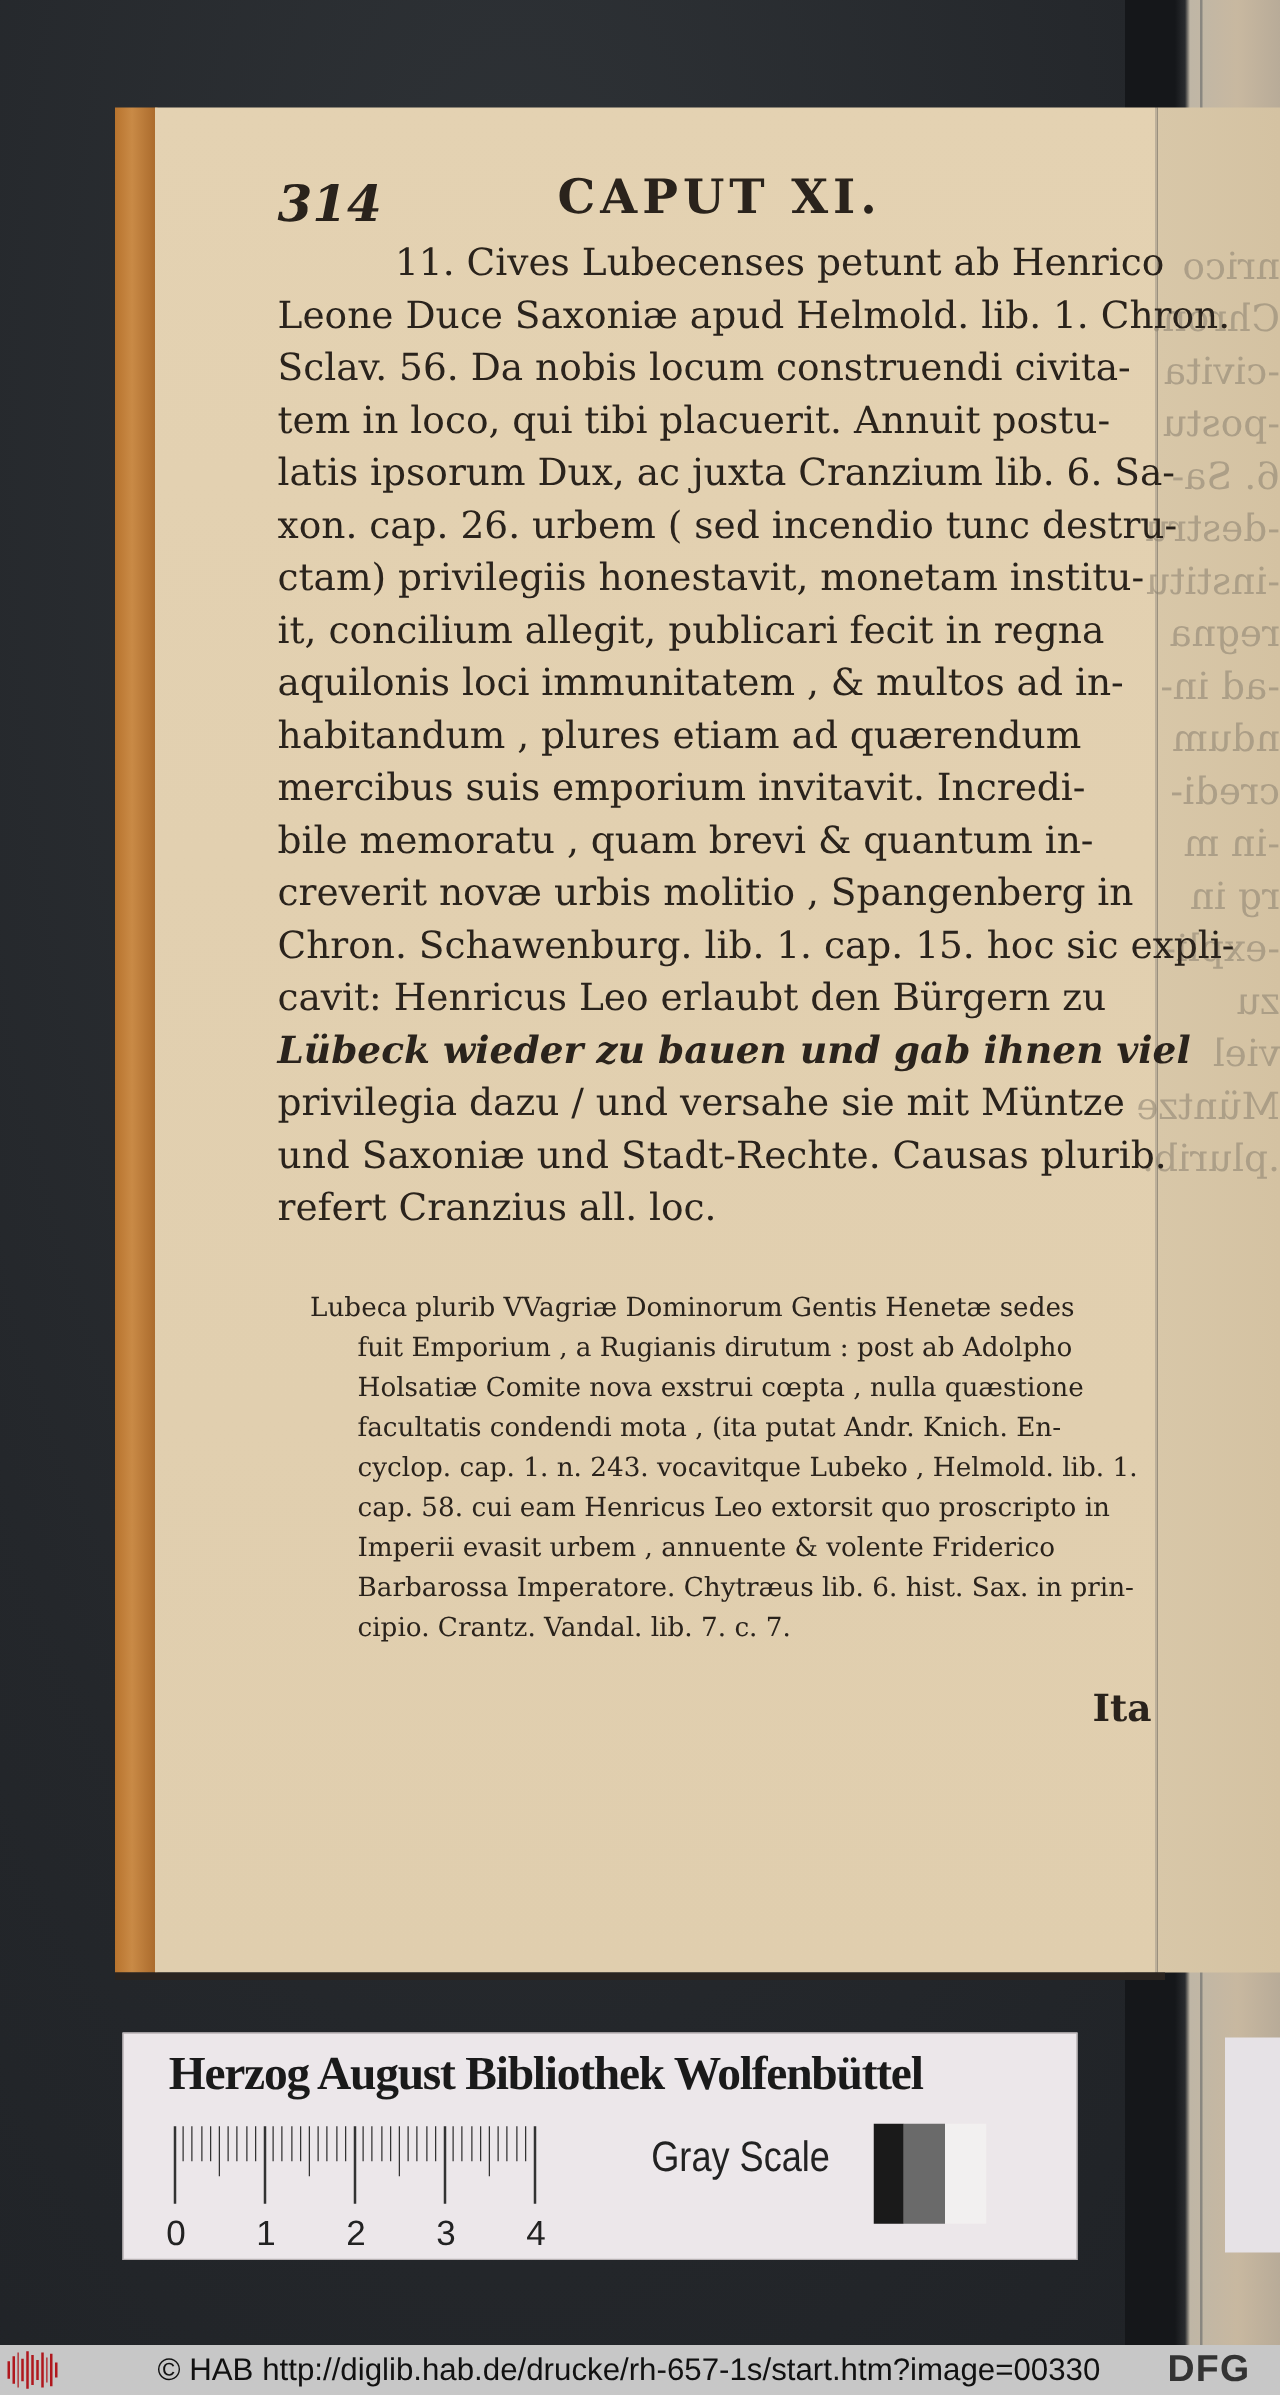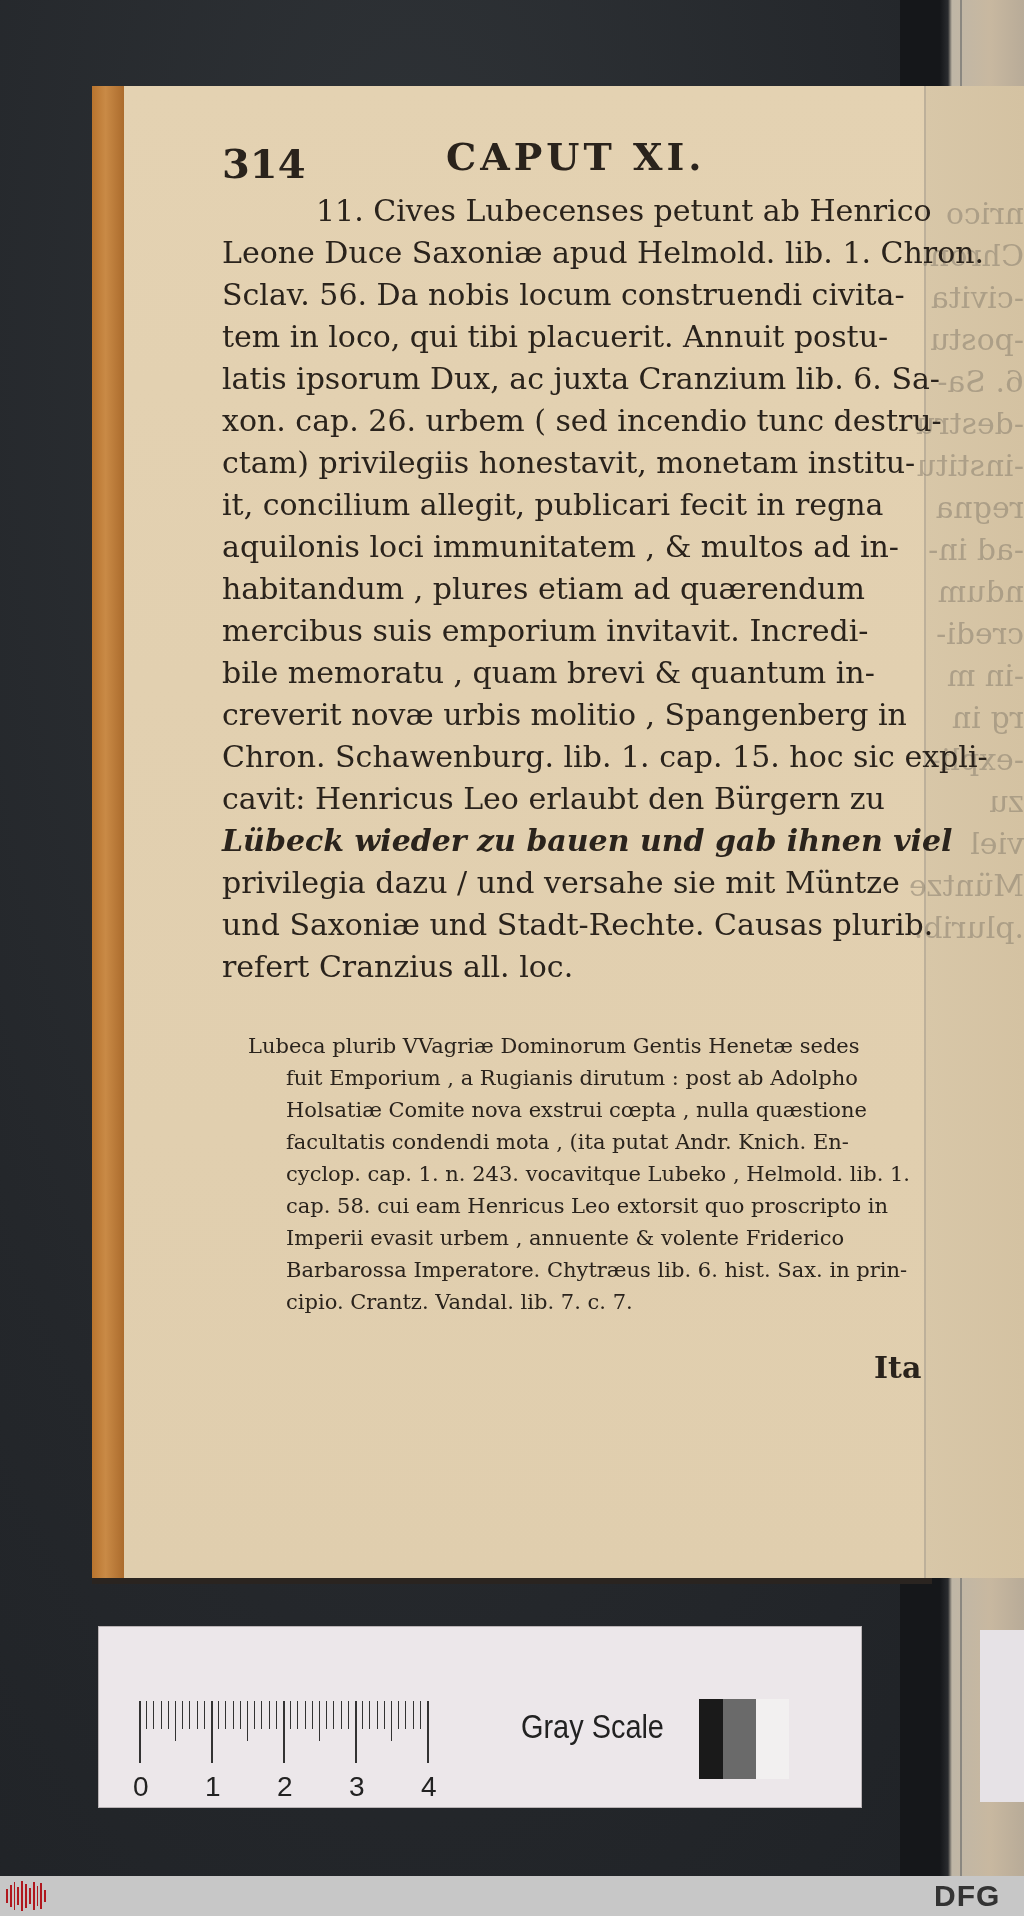--- a/index.html
+++ b/index.html
@@ -12,21 +12,21 @@
   .page-edge{position:absolute;left:92px;top:86px;width:34px;height:1492px;
      background:linear-gradient(90deg,#b8742e,#c98a46 40%,#a8682a);}
   .page{position:absolute;left:124px;top:86px;width:800px;height:1492px;
      background:linear-gradient(180deg,#e4d2b2 0%,#e2d0b0 40%,#e0ceae 100%);}
   .page-bottom{position:absolute;left:92px;top:1578px;width:840px;height:6px;background:#2a2420;}
   .gutter{position:absolute;left:924px;top:86px;width:2px;height:1492px;background:#bdb09a;}
   .ghost-page{position:absolute;left:926px;top:86px;width:98px;height:1492px;
      background:linear-gradient(90deg,#d8c7a8,#d4c2a2);}
   .ghost-text{position:absolute;left:940px;color:#8b8170;font-size:30px;white-space:nowrap;opacity:.55;transform:scaleX(-1);transform-origin:left;}
   .text{color:#2a231c;}
-  .folio{position:absolute;left:222px;top:140px;font-size:40px;font-weight:bold;}
+  .folio{position:absolute;left:222px;top:140px;font-size:40px;font-weight:bold;font-style:italic;}
   .running-head{position:absolute;left:446px;top:134px;font-size:38px;font-weight:bold;letter-spacing:4px;}
   .line{position:absolute;left:222px;font-size:30px;white-space:nowrap;line-height:1;}
   .indent{left:316px;}
   .note{position:absolute;font-size:21px;white-space:nowrap;line-height:1;}
   .note.first{left:248px;}
   .note.rest{left:286px;}
   .catchword{position:absolute;left:874px;top:1350px;font-size:30px;font-weight:bold;}
   .bl{font-family:"DejaVu Serif",serif;font-weight:bold;font-style:italic;}
   
   .card{position:absolute;left:98px;top:1626px;width:762px;height:180px;background:#ece7ea;border:1px solid #b9b3b5;}
@@ -109,20 +109,21 @@
 <div class="note text rest" style="top:1132px">facultatis condendi mota ,  (ita putat Andr. Knich. En-</div>
 <div class="note text rest" style="top:1164px">cyclop. cap. 1. n. 243. vocavitque Lubeko ,  Helmold. lib. 1.</div>
 <div class="note text rest" style="top:1196px">cap. 58. cui eam Henricus Leo extorsit quo proscripto in</div>
 <div class="note text rest" style="top:1228px">Imperii evasit urbem ,  annuente &amp; volente Friderico</div>
 <div class="note text rest" style="top:1260px">Barbarossa Imperatore.  Chytræus lib. 6. hist. Sax. in prin-</div>
 <div class="note text rest" style="top:1292px">cipio.  Crantz. Vandal. lib. 7. c. 7.</div>
 
 <div class="catchword text">Ita</div>
 
 <div class="card">
+  <div class="card-title">Herzog August Bibliothek Wolfenbüttel</div>
   <div class="ruler" id="ruler">
       <div class="tick" style="left: 0px; height: 62px; width: 2px;"></div>
       <div class="tick" style="left: 7.2px; height: 28px; width: 1px;"></div>
       <div class="tick" style="left: 14.4px; height: 28px; width: 1px;"></div>
       <div class="tick" style="left: 21.6px; height: 28px; width: 1px;"></div>
       <div class="tick" style="left: 28.8px; height: 28px; width: 1px;"></div>
       <div class="tick" style="left: 36px; height: 40px; width: 1px;"></div>
       <div class="tick" style="left: 43.2px; height: 28px; width: 1px;"></div>
       <div class="tick" style="left: 50.4px; height: 28px; width: 1px;"></div>
       <div class="tick" style="left: 57.6px; height: 28px; width: 1px;"></div>
@@ -180,14 +181,15 @@
       <span style="height: 28px; background: rgb(176, 24, 30);"></span>
       <span style="height: 18px; background: rgb(176, 24, 30);"></span>
       <span style="height: 30px; background: rgb(176, 24, 30);"></span>
       <span style="height: 24px; background: rgb(176, 24, 30);"></span>
       <span style="height: 16px; background: rgb(176, 24, 30);"></span>
       <span style="height: 28px; background: rgb(176, 24, 30);"></span>
       <span style="height: 20px; background: rgb(176, 24, 30);"></span>
       <span style="height: 26px; background: rgb(176, 24, 30);"></span>
       <span style="height: 12px; background: rgb(176, 24, 30);"></span>
     </div>
+  <div class="footer-text">© HAB http://diglib.hab.de/drucke/rh-657-1s/start.htm?image=00330</div>
   <div class="dfg">DFG</div>
 </div>
 
 </body></html>

